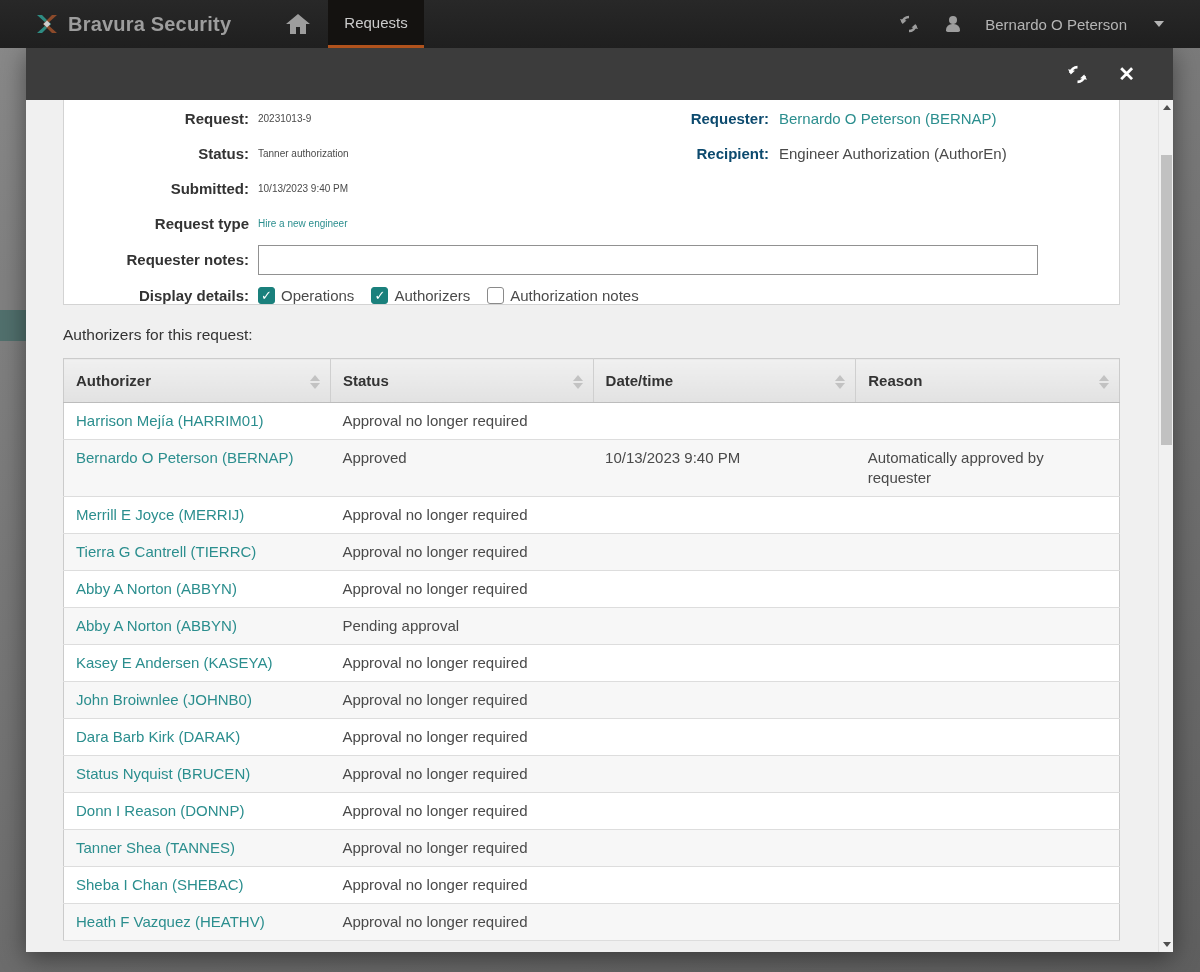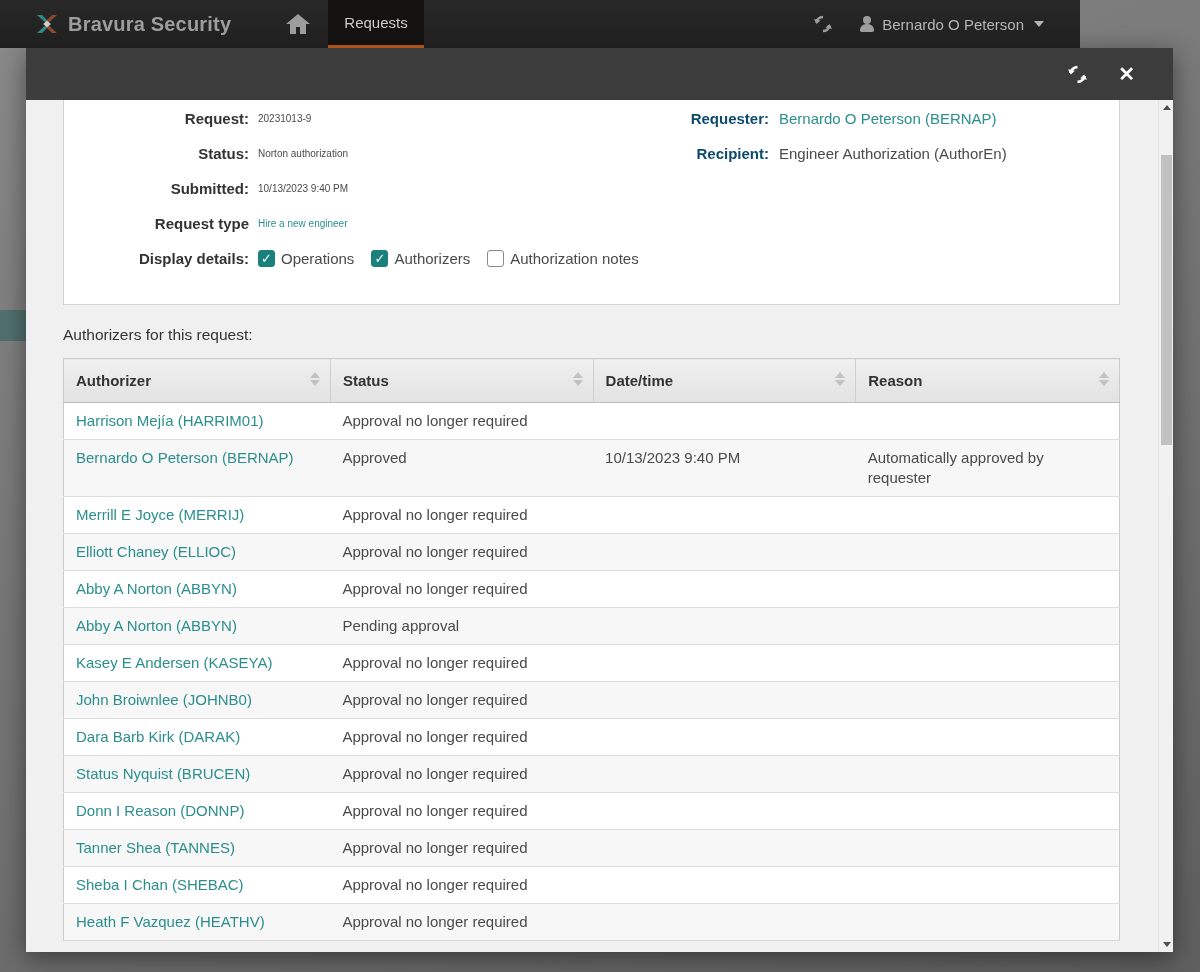--- a/index.html
+++ b/index.html
@@ -4,35 +4,35 @@
 <style>
   * { margin:0; padding:0; box-sizing:border-box; }
   html,body { width:1200px; height:972px; overflow:hidden; }
   body {
     font-family:"Liberation Sans", sans-serif;
     background:linear-gradient(160deg,#8a8a8a 0%,#787878 40%,#5f5f5f 100%);
     position:relative;
   }
   
   .navbar {
-    position:absolute; left:0; top:0; width:1080px; height:48px;
+    position:absolute; left:0; top:0; width:1200px; height:48px;
     background:linear-gradient(#282828,#1f1f1f);
     display:flex; align-items:stretch; z-index:5;justify-content:space-between;
   }
   .brand { display:flex; align-items:center; gap:8px; padding-left:34px; width:250px; }
   .brand-text { color:#9d9d9d; font-size:20px; font-weight:700; letter-spacing:.2px; }
   .nav-home { width:60px; display:flex; align-items:center; justify-content:center; margin-left:18px; cursor:pointer; }
   .nav-tab {
     width:96px; display:flex; align-items:center; justify-content:center;
     background:#141210; border-bottom:3px solid #b0521c; color:#cbcbcb;
     font-size:15px; cursor:pointer;
   }
   .nav-right { margin-left:auto; display:flex; align-items:center; gap:26px; padding-right:36px; }
   .nav-refresh { cursor:pointer; display:flex; align-items:center; }
-  .nav-user { display:flex; align-items:center; gap:7px; color:#b5b5b5; font-size:15px; cursor:pointer; }
+  .nav-user { display:flex; align-items:center; gap:24px; color:#b5b5b5; font-size:15px; cursor:pointer; }
   .caret-down { width:0; height:0; border-left:5px solid transparent; border-right:5px solid transparent; border-top:6px solid #b5b5b5; margin-left:3px; }
   .person-icon { position:relative; width:16px; height:16px; }
   .person-icon .head { position:absolute; left:4px; top:0; width:8px; height:8px; border-radius:50%; background:#9d9d9d; }
   .person-icon .body { position:absolute; left:1px; top:8px; width:14px; height:8px; border-radius:7px 7px 2px 2px; background:#9d9d9d; }
   
   .bg-teal-patch { position:absolute; left:0; top:310px; width:26px; height:31px; background:#51706d; }
   
   .modal { position:absolute; left:26px; top:48px; width:1147px; height:904px; background:#f0f0f0; box-shadow:0 6px 24px rgba(0,0,0,.45); }
   .modal-header { height:52px; background:#3c3c3c; display:flex; align-items:center; justify-content:flex-end; gap:30px; padding-right:38px; }
   .modal-header .hicon { color:#fff; cursor:pointer; display:flex; align-items:center; }
@@ -68,21 +68,21 @@
   
   .table-caption { position:absolute; left:37px; top:226px; font-size:15.5px; color:#333; }
   .auth-table { position:absolute; left:37px; top:258px; width:1057px; border-collapse:collapse; background:#fff; border:1px solid #cbcbcb; }
   .auth-table th {
     background:linear-gradient(#f0f0f0,#e2e2e2);
     border-right:1px solid #cfcfcf; border-bottom:1px solid #bcbcbc;
     height:44px; text-align:left; padding:0 10px 0 12px;
     font-size:15px; color:#333; font-weight:700; cursor:pointer;
   }
   .auth-table th:last-child { border-right:none; }
-  .th-inner { display:flex; align-items:flex-start; }
+  .th-inner { display:flex; align-items:flex-end; }
   .sort-icons { margin-left:auto; display:flex; flex-direction:column; gap:2px; }
   .s-up { width:0; height:0; border-left:5px solid transparent; border-right:5px solid transparent; border-bottom:6px solid #c2c2c2; }
   .s-dn { width:0; height:0; border-left:5px solid transparent; border-right:5px solid transparent; border-top:6px solid #c2c2c2; }
   .auth-table td { border-bottom:1px solid #ddd; padding:8px 10px 8px 12px; font-size:15px; color:#4a4a4a; vertical-align:top; line-height:20px; }
   .auth-table tbody tr:nth-child(even) { background:#f7f7f7; }
   .auth-table td.c-auth { width:255px; }
   .auth-table td.c-status { width:251px; }
   .auth-table td.c-date { width:251px; }
   .auth-table td.c-reason { width:252px; }
   
@@ -154,34 +154,38 @@
         <span class="dlabel">Request:</span>
         <span class="dvalue">20231013-9</span>
         <span class="spacer"></span>
         <span class="rcol">
           <span class="dlabel2">Requester:</span>
           <a class="tlink dvalue2">Bernardo O Peterson (BERNAP)</a>
         </span>
       </div>
       <div class="drow">
         <span class="dlabel">Status:</span>
-        <span class="dvalue">Norton authorization</span>
+        <span class="dvalue">Tanner authorization</span>
         <span class="spacer"></span>
         <span class="rcol">
           <span class="dlabel2">Recipient:</span>
           <span class="dvalue2">Engineer Authorization (AuthorEn)</span>
         </span>
       </div>
       <div class="drow">
         <span class="dlabel">Submitted:</span>
         <span class="dvalue">10/13/2023 9:40 PM</span>
       </div>
       <div class="drow">
         <span class="dlabel">Request type</span>
         <a class="tlink dvalue">Hire a new engineer</a>
+      </div>
+      <div class="drow notes">
+        <span class="dlabel">Requester notes:</span>
+        <input class="notes-input" type="text" value="" style="">
       </div>
       <div class="drow">
         <span class="dlabel">Display details:</span>
         <span class="cb-group">
             <label class="cb">
               <span class="cb-box on">✓</span>
               <span>Operations</span>
             </label>
             <label class="cb">
               <span class="cb-box on">✓</span>
@@ -251,21 +255,21 @@
     <td class="c-date">10/13/2023 9:40 PM</td>
     <td class="c-reason">Automatically approved by requester</td>
   </tr>
           <tr>
     <td class="c-auth"><a class="tlink">Merrill E Joyce (MERRIJ)</a></td>
     <td class="c-status">Approval no longer required</td>
     <td class="c-date"></td>
     <td class="c-reason"></td>
   </tr>
           <tr>
-    <td class="c-auth"><a class="tlink">Elliott Chaney (ELLIOC)</a></td>
+    <td class="c-auth"><a class="tlink">Tierra G Cantrell (TIERRC)</a></td>
     <td class="c-status">Approval no longer required</td>
     <td class="c-date"></td>
     <td class="c-reason"></td>
   </tr>
           <tr>
     <td class="c-auth"><a class="tlink">Abby A Norton (ABBYN)</a></td>
     <td class="c-status">Approval no longer required</td>
     <td class="c-date"></td>
     <td class="c-reason"></td>
   </tr>

